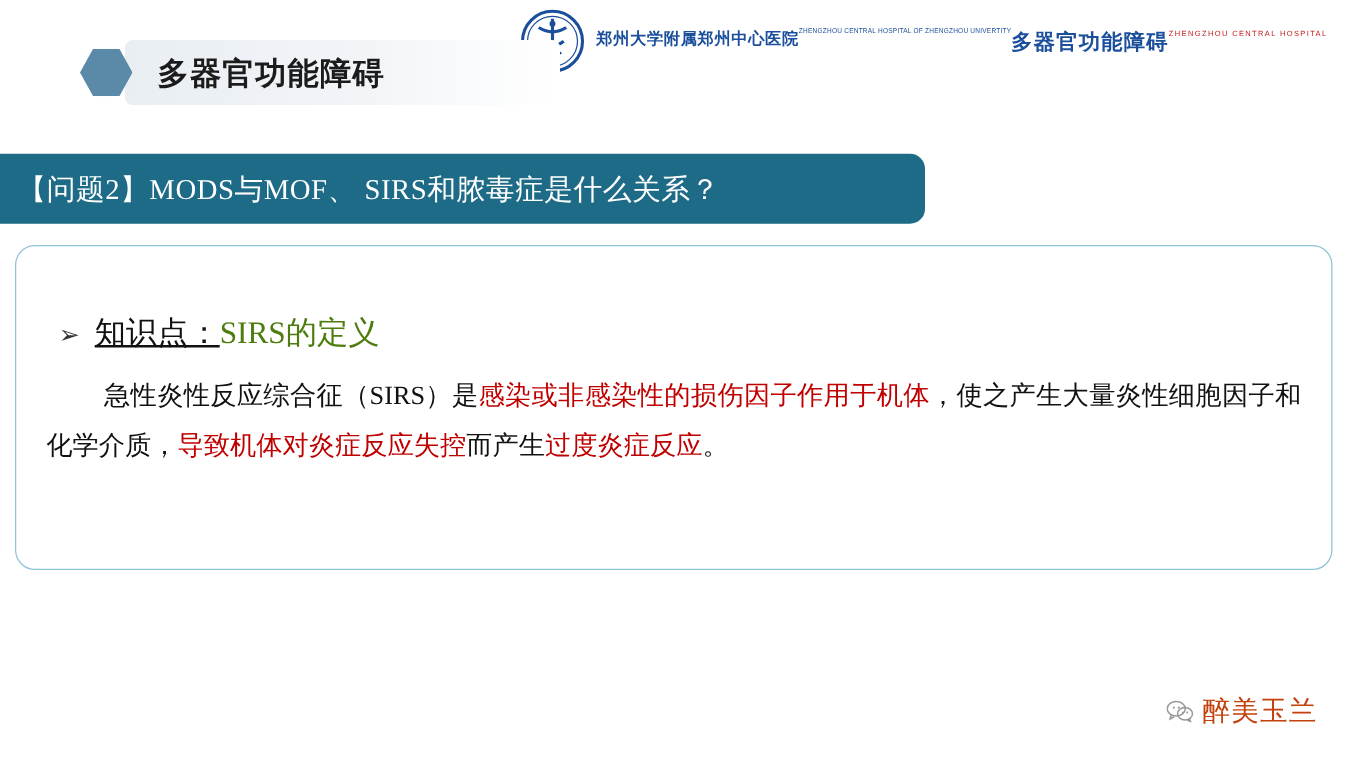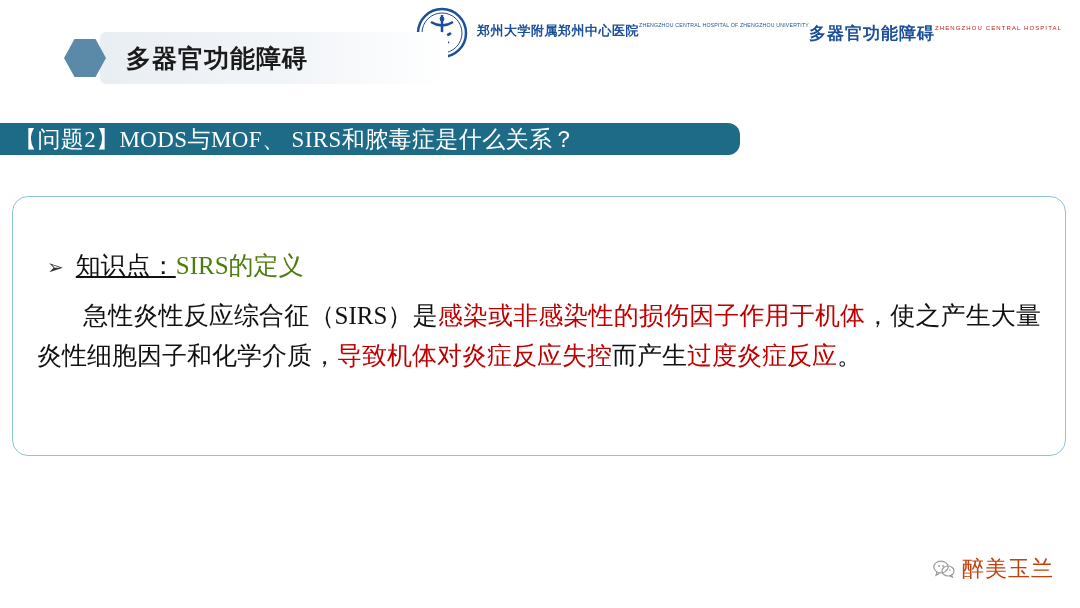--- a/index.html
+++ b/index.html
@@ -102,21 +102,21 @@
     font-weight: bold;
     letter-spacing: 1px;
     font-family: "Liberation Serif", serif;
   }
 
   
   .question-banner {
     position: absolute;
     left: 0;
     top: 123px;
-    height: 32px;
+    height: 56px;
     width: 740px;
     background: #1e6b87;
     border-top-right-radius: 12px;
     border-bottom-right-radius: 12px;
     display: flex;
     align-items: center;
     padding-left: 14px;
     box-sizing: border-box;
   }
   .question-text {
@@ -154,21 +154,21 @@
     font-family: "Liberation Serif", serif;
     text-decoration: underline;
   }
   .kp-value {
     color: #4d7c0f;
     font-family: Liberation Serif, serif;
     margin-top: 30px;
   }
   .para {
     margin-top: 14px;
-    font-size: 25px;
+    font-size: 21px;
     line-height: 40px;
     color: #111;
     text-align: justify;
     font-family: "Liberation Serif", serif;
   }
   .para .indent {
     display: inline-block;
     width: 46px;
   }
   .red {

